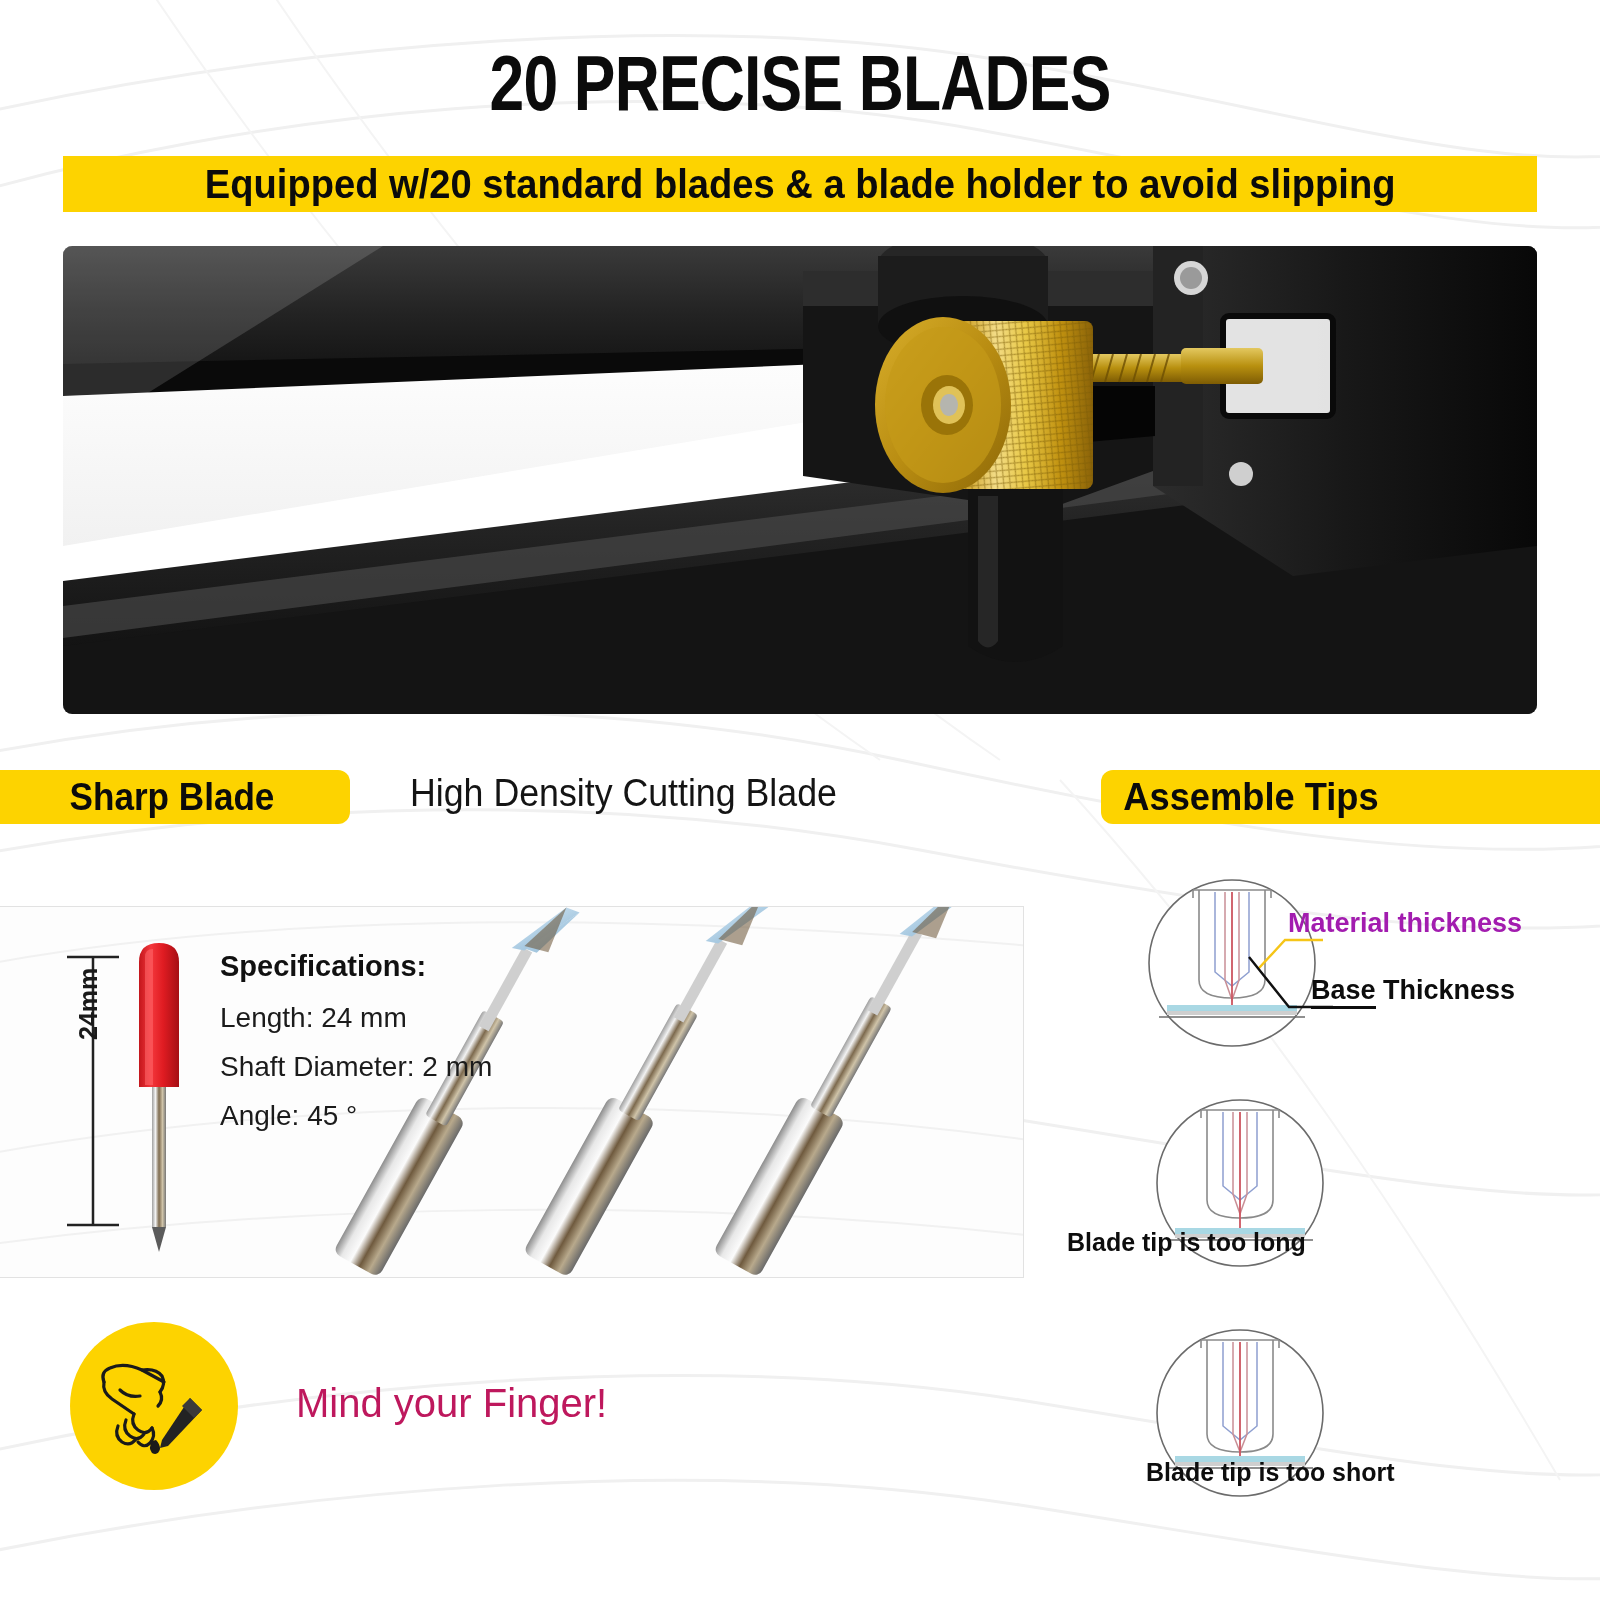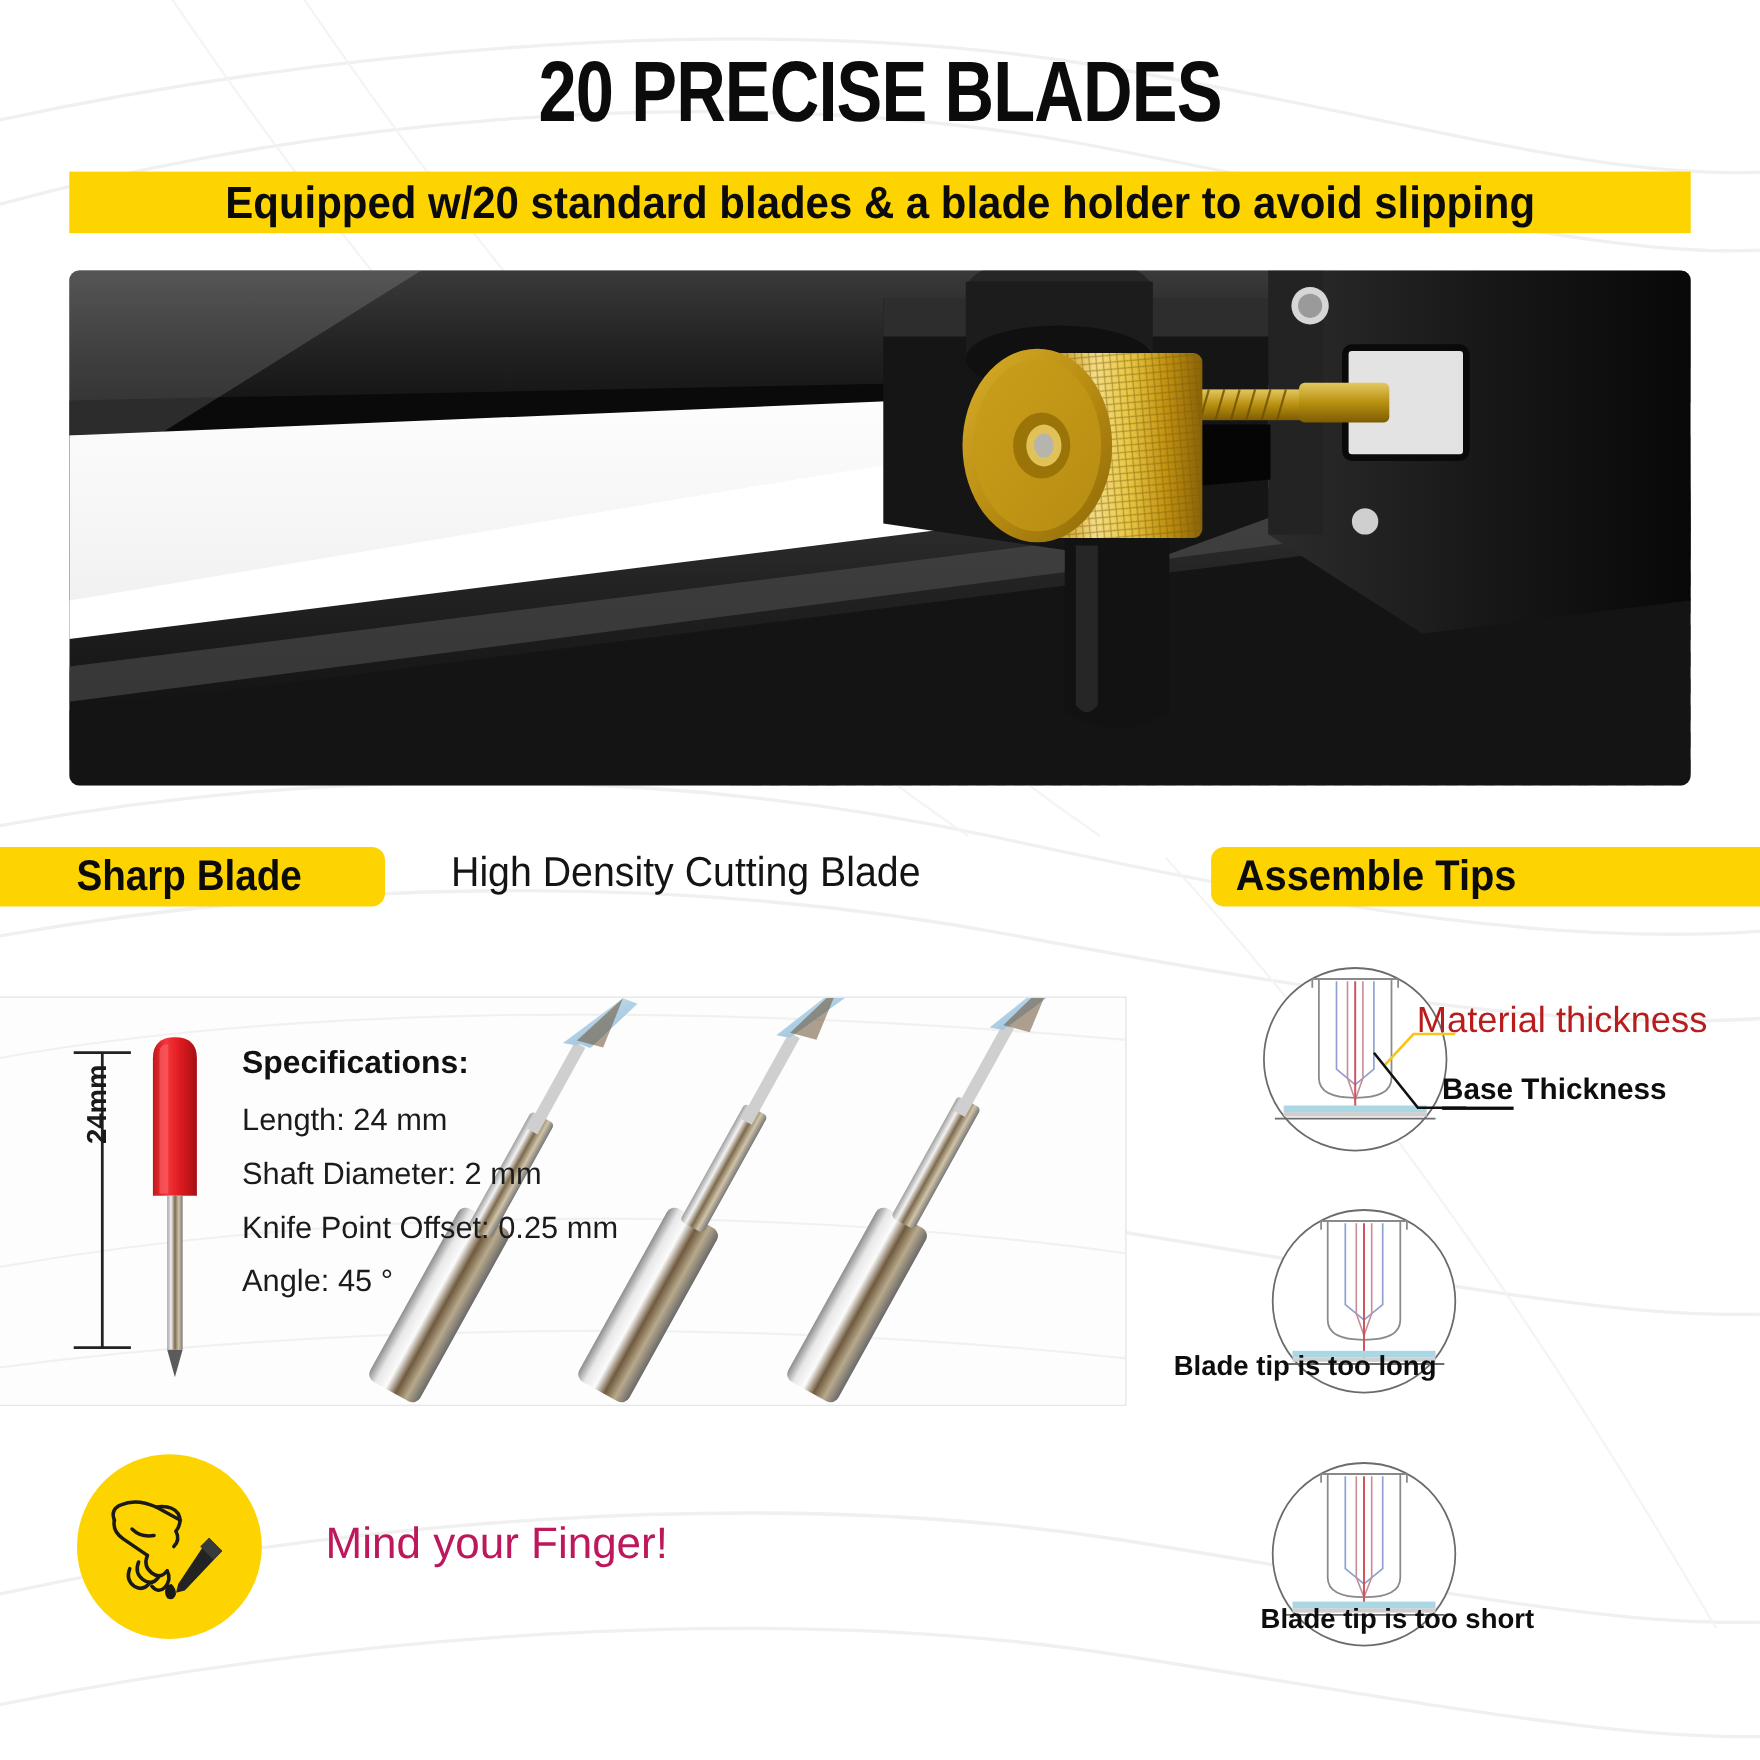--- a/index.html
+++ b/index.html
@@ -105,21 +105,21 @@
   .finger-text{
     position:absolute;left:296px;top:1381px;
     font-size:40px;color:#be185d;white-space:nowrap;
   }
   .tip-diagram{position:absolute;}
   .tip-caption{
     position:absolute;font-size:25px;font-weight:bold;color:#0d0d0d;white-space:nowrap;
   }
   .lbl-material{
     position:absolute;left:1288px;top:908px;
-    font-size:33px;font-weight:normal;color:#b91c1c;white-space:nowrap;
+    font-size:27px;font-weight:bold;color:#a21caf;white-space:nowrap;
   }
   .lbl-base{
     position:absolute;left:1283px;top:975px;
     font-size:27px;font-weight:bold;color:#0d0d0d;white-space:nowrap;margin-left:28px;
   }
   .lbl-base u{text-decoration:none;border-bottom:3px solid #0d0d0d;padding-bottom:1px;}
 </style>
 </head>
 <body>
 
@@ -341,21 +341,20 @@
       </g>
     </svg>
   </div>
 
   <div class="dim-label">24mm</div>
 
   <div class="spec-list">
     <div class="spec-title">Specifications:</div>
     <div class="spec-line">Length: 24 mm</div>
     <div class="spec-line">Shaft Diameter: 2 mm</div>
-    <div class="spec-line">Knife Point Offset: 0.25 mm</div>
     <div class="spec-line">Angle: 45 °</div>
   </div>
 
   <div class="finger-badge">
     <svg width="128" height="128" viewBox="0 0 128 128">
       <g fill="none" stroke="#1a1a1a" stroke-width="3.2" stroke-linecap="round" stroke-linejoin="round">
         <path d="M14 40 Q10 30 20 26 Q34 20 52 28 L74 40"></path>
         <path d="M14 40 Q12 50 22 57 L44 72"></path>
         <path d="M52 28 Q66 26 72 34 Q76 42 70 50"></path>
         <path d="M70 50 Q74 58 68 64"></path>

